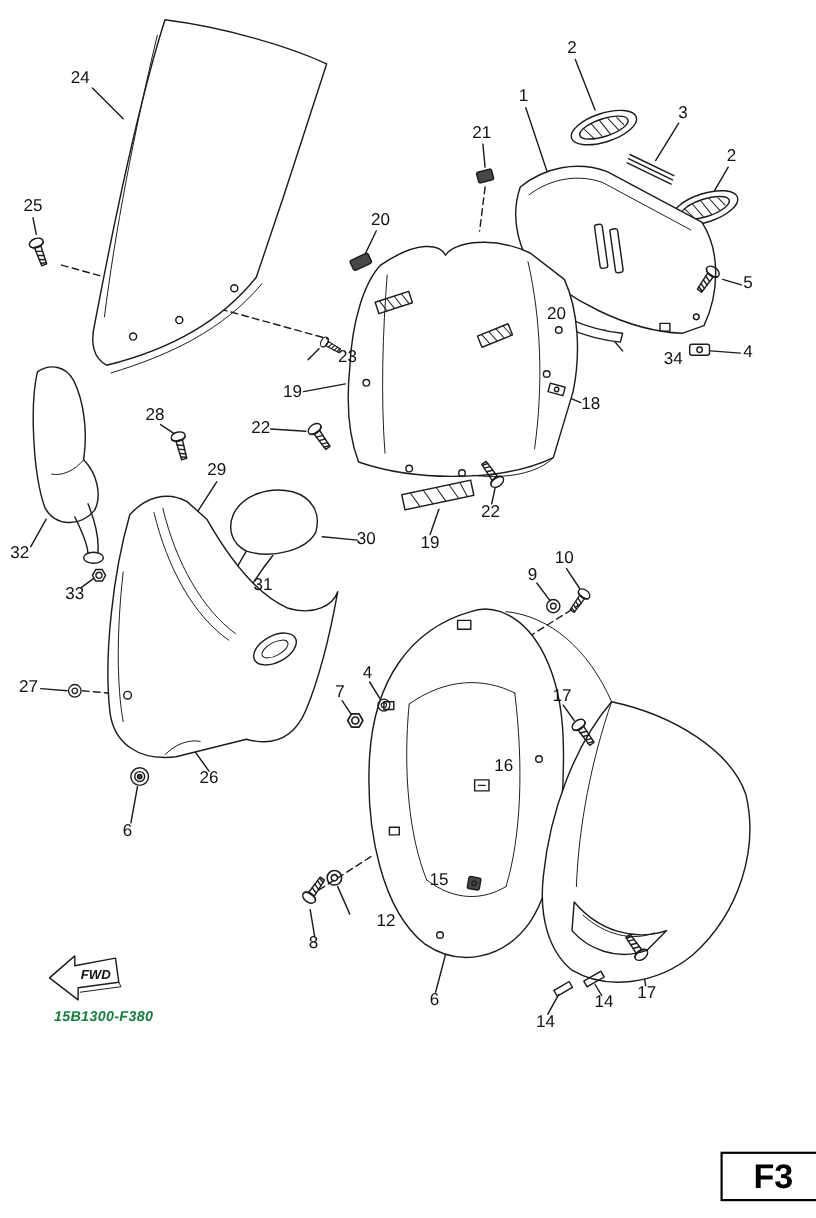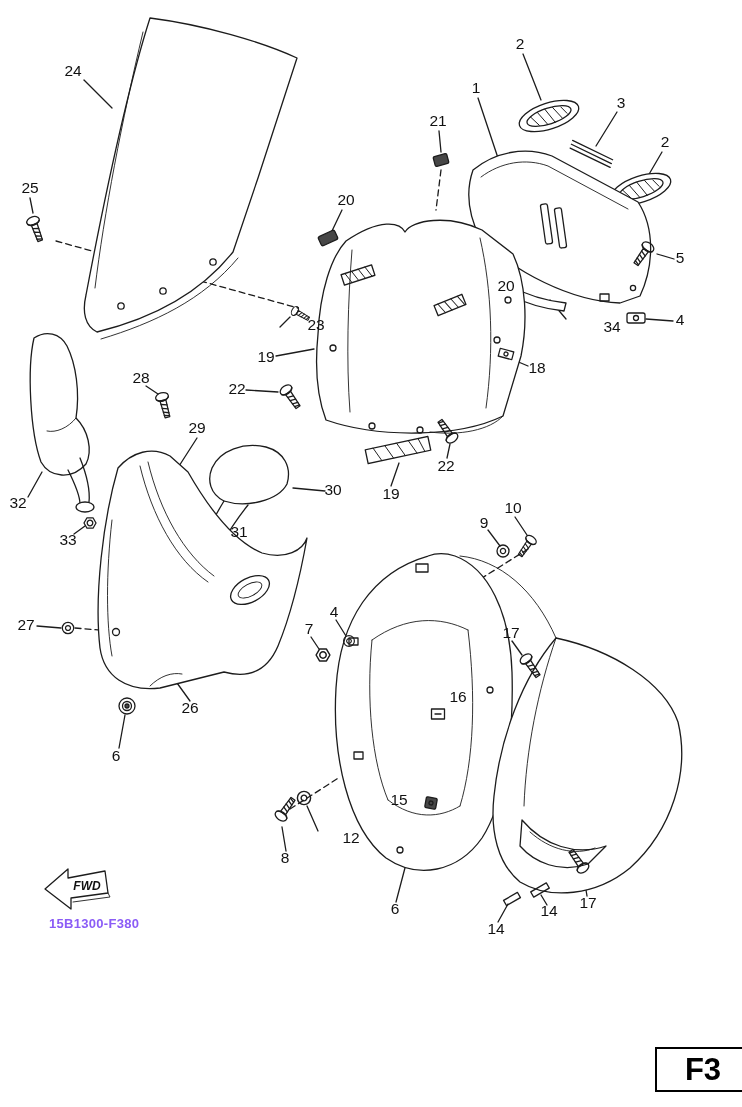--- a/index.html
+++ b/index.html
@@ -13,21 +13,21 @@
   .art .dash { stroke-width:1; stroke-dasharray:6 4; }
   .art .thin { stroke-width:0.9; }
   .art text { stroke:none; fill:#111; font-family:"Liberation Sans", sans-serif; }
   .callout {
     position:absolute; transform:translate(-50%,-50%);
     font-size:15.5px; color:#111; line-height:1; white-space:nowrap;
     font-family:"Liberation Sans", sans-serif;
   }
   .diagram-code {
     position:absolute; left:49px; top:916px;
-    font-size:13px; font-weight:bold; letter-spacing:.3px; color:#8b5cf6;
+    font-size:13px; font-weight:bold; letter-spacing:.3px; color:#15803d;font-style:italic;
   }
   .page-ref-box {
     position:absolute; left:655px; top:1047px; width:96px; height:45px;
     border:2.5px solid #000; background:#fff;
     display:flex; align-items:center; justify-content:center;
   }
   .page-ref-box span { font-size:31px; font-weight:bold; color:#000; }
 </style>
 </head>
 <body>

